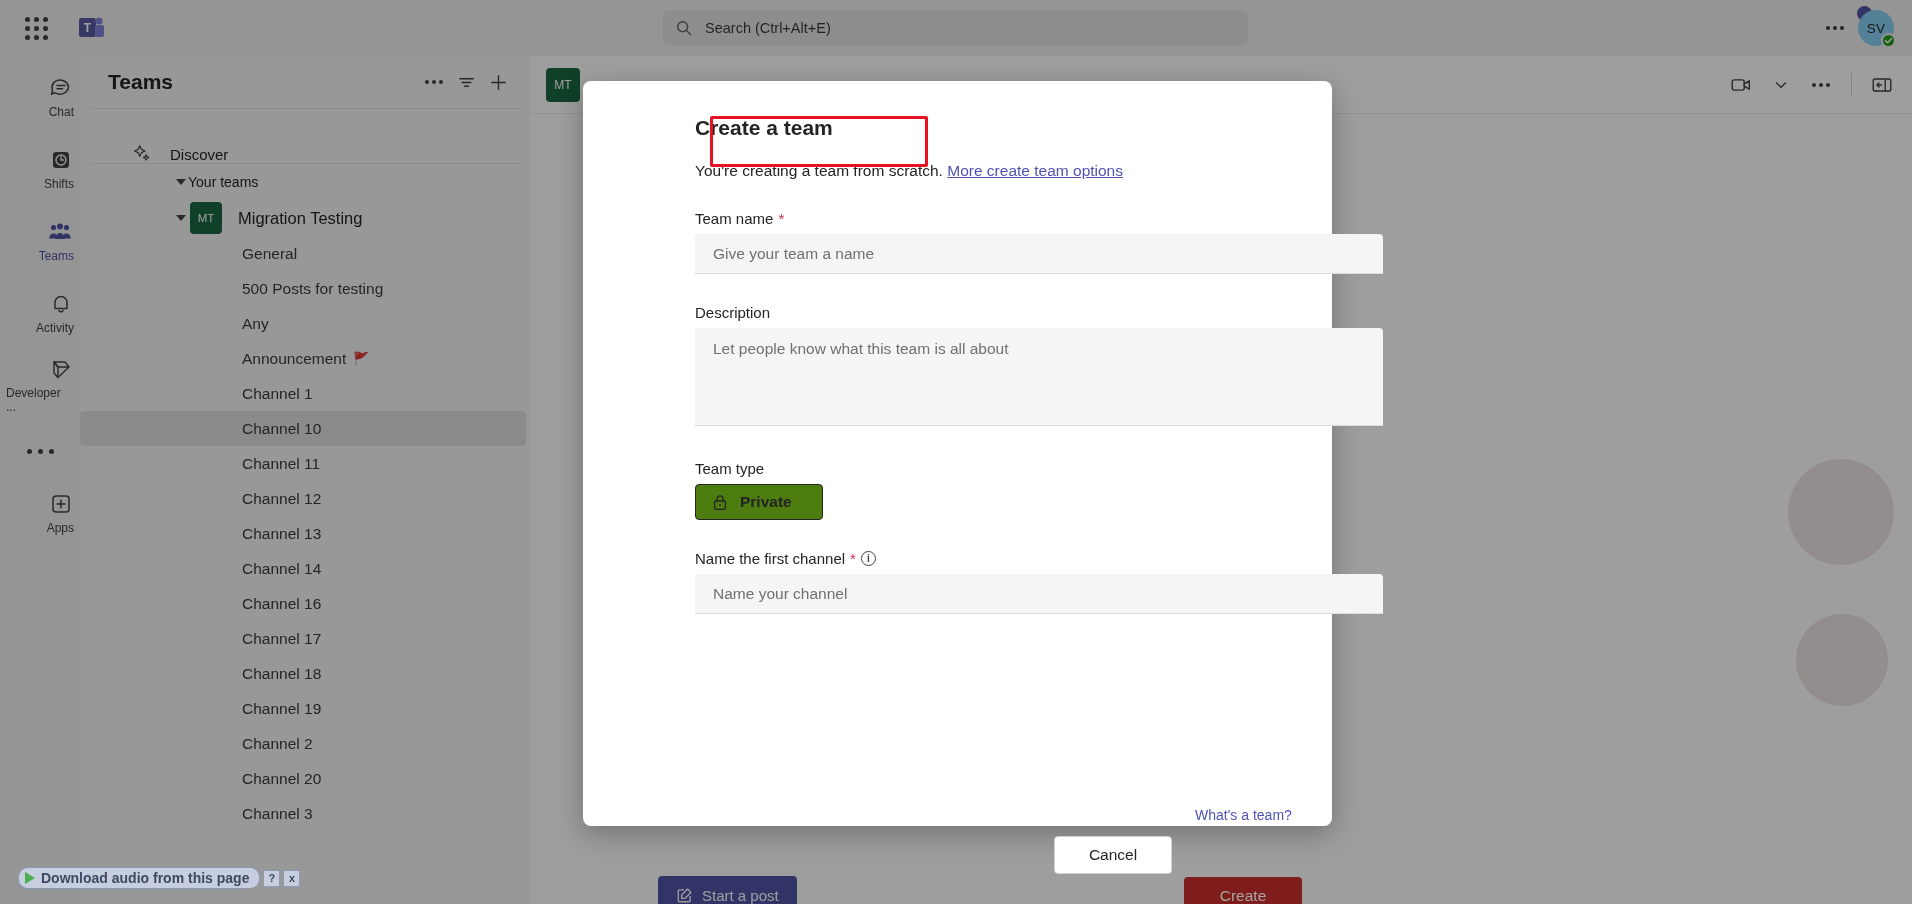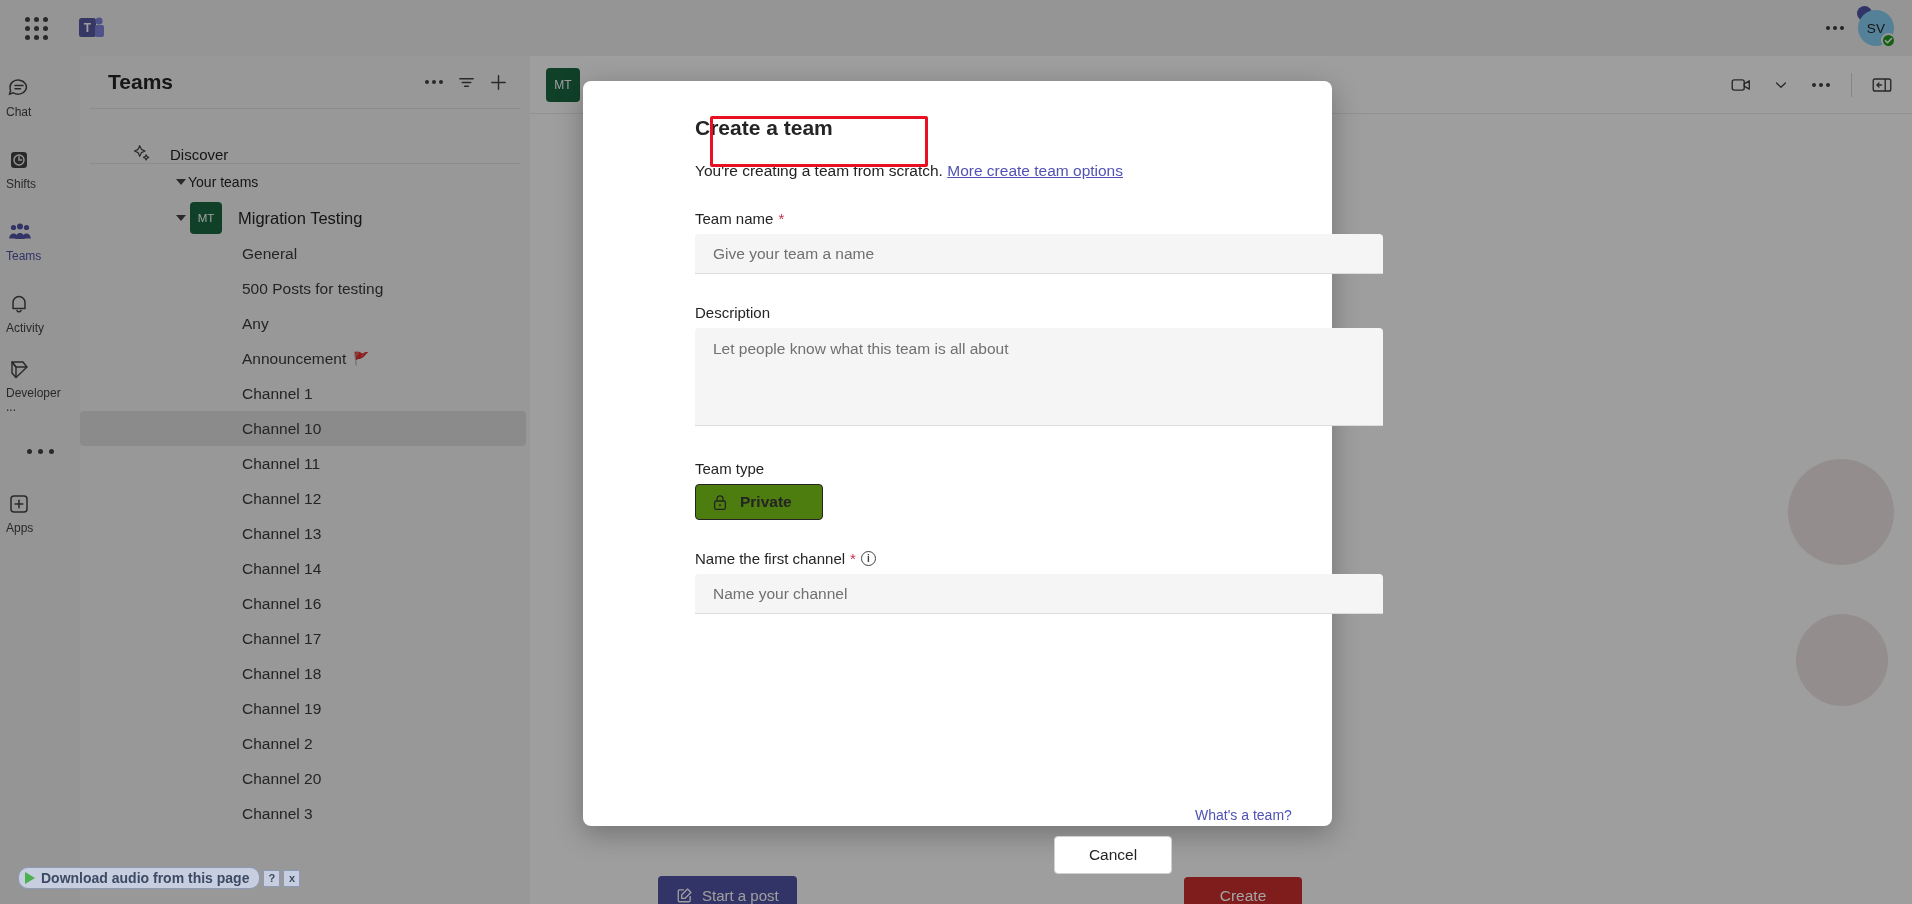--- a/index.html
+++ b/index.html
@@ -82,21 +82,21 @@
   
   .rail {
     position: absolute; left: 0; top: 56px;
     width: 80px; height: 848px;
     background: #f0f0f0;
     display: flex; flex-direction: column; align-items: center;
     padding-top: 10px;
   }
   .rail-item {
     width: 68px; height: 62px; margin-bottom: 10px;
-    display: flex; flex-direction: column; align-items: flex-start; justify-content: center;
+    display: flex; flex-direction: column; align-items: flex-end; justify-content: center;
     color: #424242; cursor: pointer; position: relative;
     border-radius: 4px;
   }
   .rail-item .lbl { font-size: 12px; margin-top: 5px; line-height: 1.1; }
   .rail-item.active { color: #4f52b2; }
   .rail-item.active::before {
     content:""; position: absolute; left: -12px; top: 12px;
     width: 3px; height: 38px; background: #4f52b2; border-radius: 2px;
   }
   .rail-dots { width: 68px; height: 50px; display:flex; align-items:center; justify-content:center; cursor:pointer;}
@@ -301,20 +301,27 @@
       </div>
       <div class="teams-logo">
         <svg width="30" height="30" viewBox="0 0 30 30">
           <rect x="2" y="5" width="17" height="19" rx="2.5" fill="#5558af"></rect>
           <text x="10.5" y="19" font-size="12" font-weight="700" fill="#fff" text-anchor="middle" font-family="Liberation Sans, sans-serif">T</text>
           <circle cx="22" cy="8" r="3.6" fill="#7b83eb"></circle>
           <rect x="18" y="12" width="9" height="12" rx="2" fill="#7b83eb"></rect>
         </svg>
       </div>
 
+      <div class="searchbar">
+        <svg class="s-icon" viewBox="0 0 20 20" fill="none" stroke="#3b3a39" stroke-width="1.6">
+          <circle cx="8.5" cy="8.5" r="5.5"></circle>
+            <line x1="12.8" y1="12.8" x2="17.5" y2="17.5" stroke-linecap="round"></line>
+        </svg>
+        <span class="s-text">Search (Ctrl+Alt+E)</span>
+      </div>
 
       <div class="tb-right">
         <div class="blue-dot"></div>
         <div class="tb-dots">
           <span></span>
             <span></span>
             <span></span>
         </div>
         <div class="avatar-wrap">
           <div class="avatar">SV</div>

